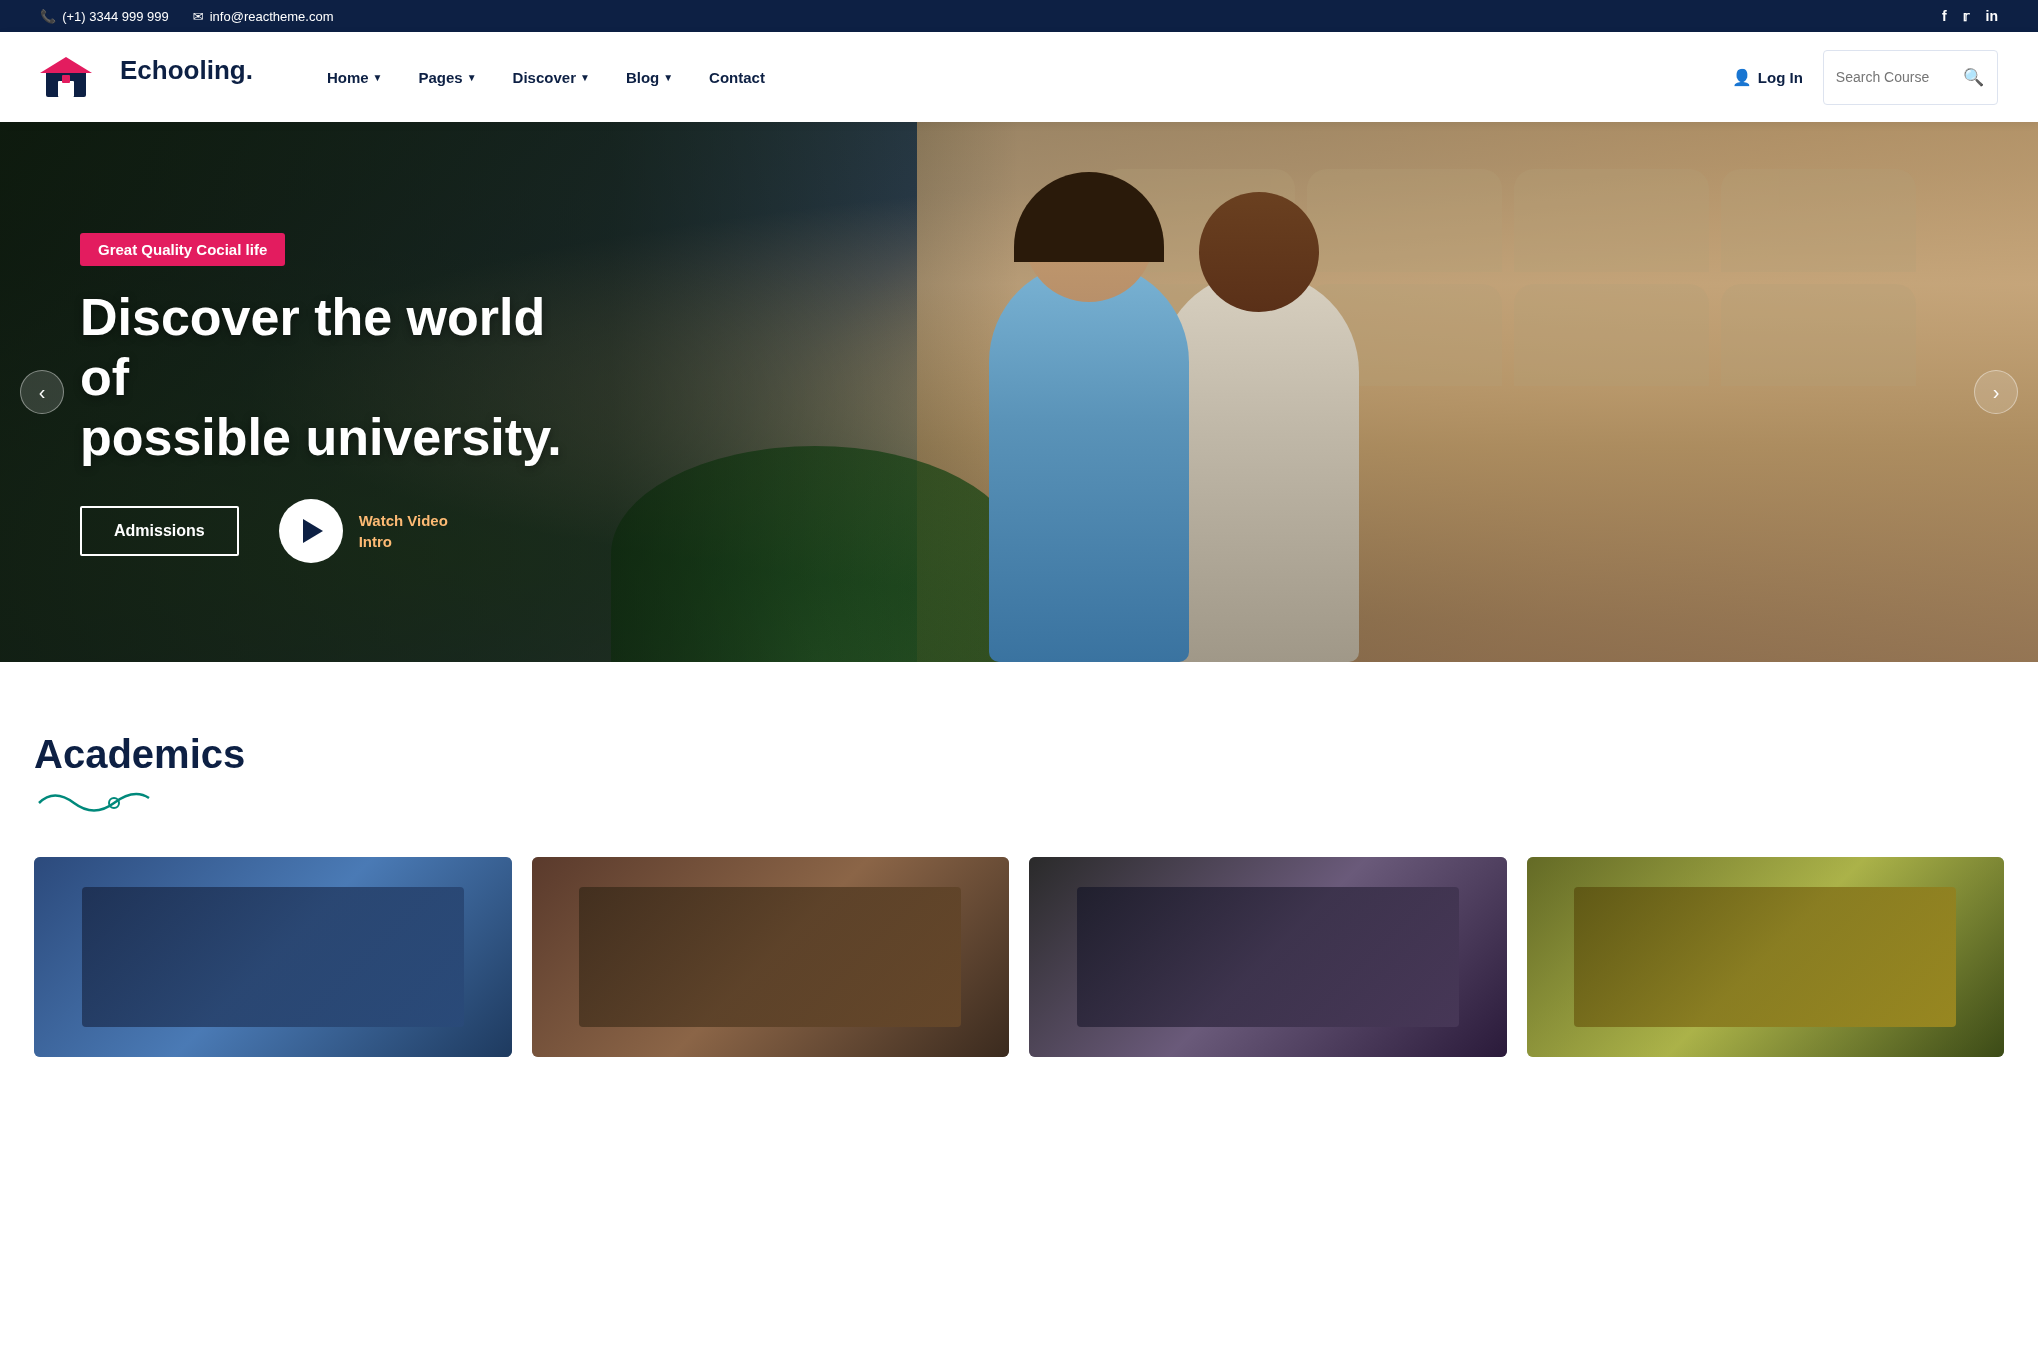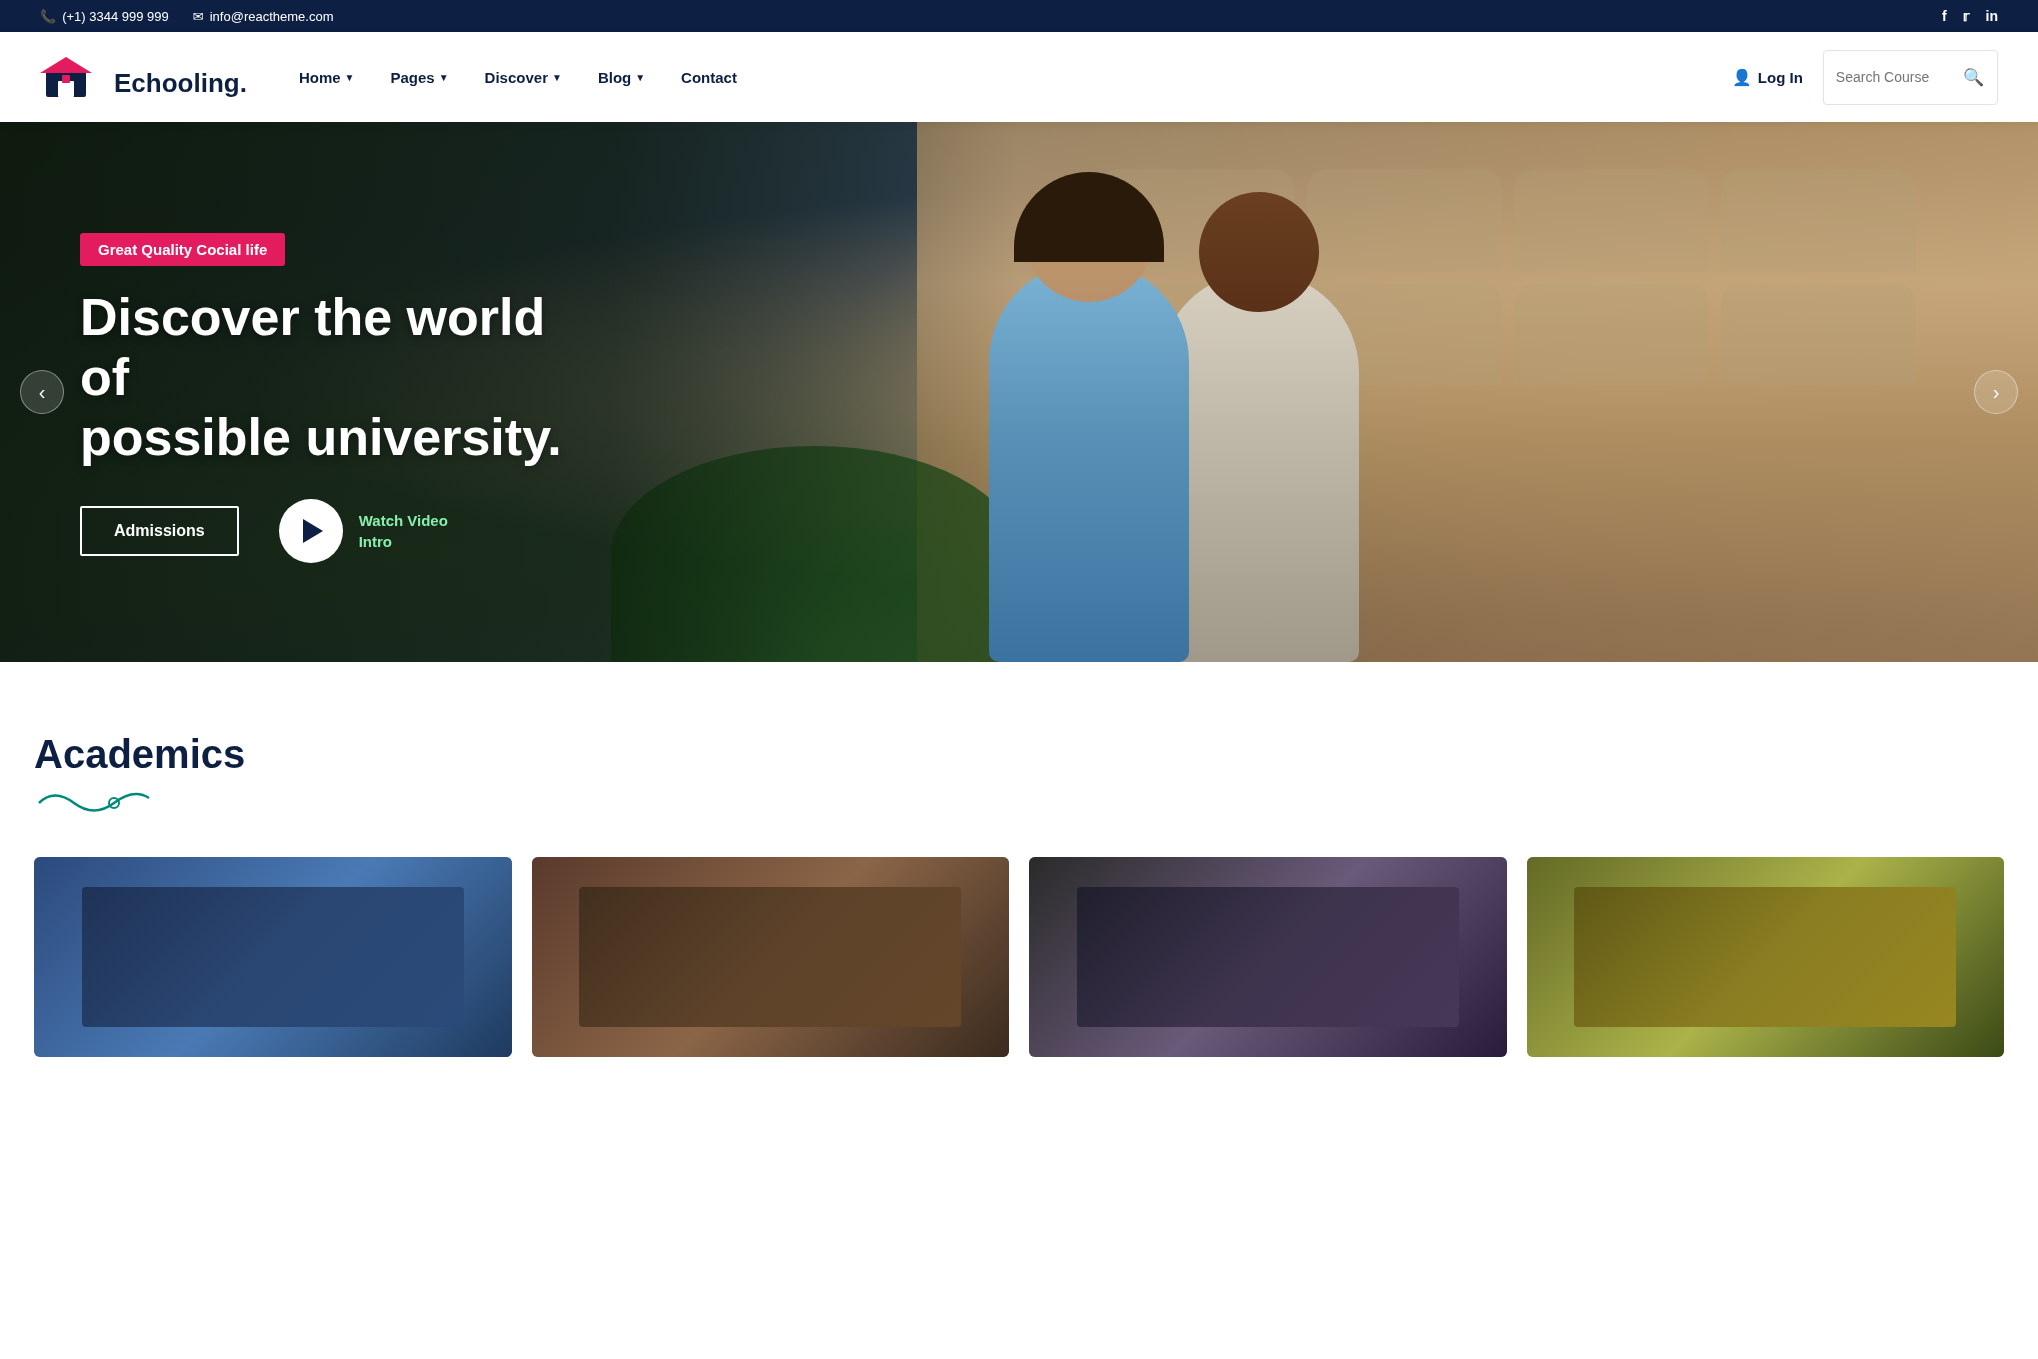--- a/index.html
+++ b/index.html
@@ -26,24 +26,24 @@
       padding: 0 40px;
       display: flex;
       align-items: center;
       height: 90px;
       box-shadow: 0 2px 8px rgba(0,0,0,0.07);
       position: relative;
       z-index: 10;
     }
     .logo {
       display: flex;
-      align-items: flex-end;
-      gap: 22px;
+      align-items: flex-start;
+      gap: 28px;
       text-decoration: none;
-      margin-right: 52px;
+      margin-right: 74px;
     }
     .logo-icon {
       width: 52px;
       height: 44px;
     }
     .logo-text {
       font-size: 26px;
       font-weight: 700;
       color: #0d2044;
     }
@@ -182,21 +182,21 @@
       height: 0;
       border-top: 12px solid transparent;
       border-bottom: 12px solid transparent;
       border-left: 20px solid #0d2044;
       margin-left: 4px;
     }
     .video-label {
       font-size: 15px;
       font-weight: 600;
       line-height: 1.4;
-      color: #86efac;
+      color: #fdba74;
     }
     .hero-prev, .hero-next {
       position: absolute;
       top: 50%;
       transform: translateY(-50%);
       z-index: 10;
       width: 44px;
       height: 44px;
       border-radius: 50%;
       background: rgba(255,255,255,0.15);

